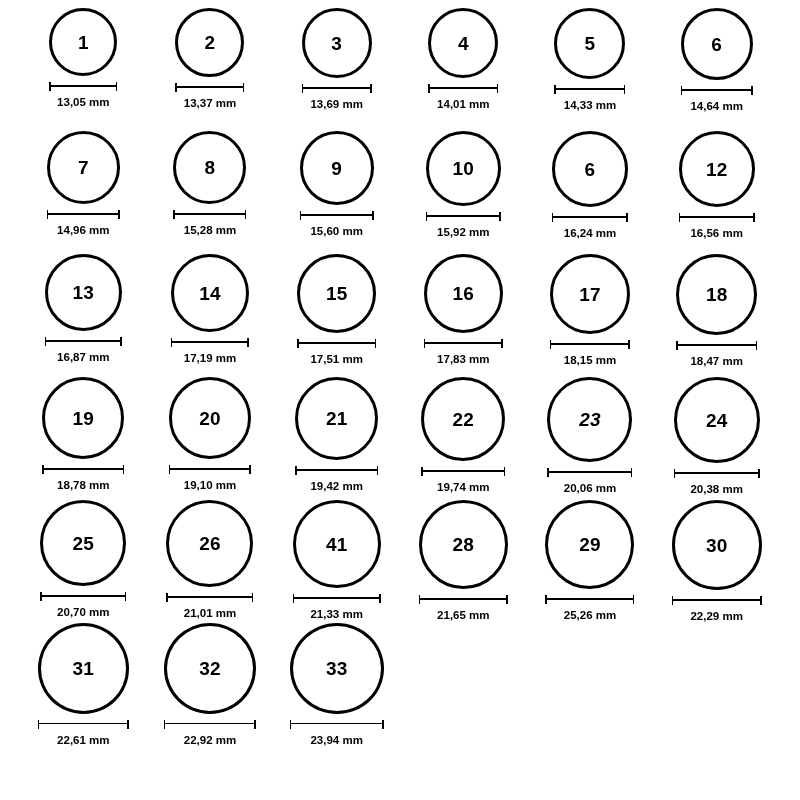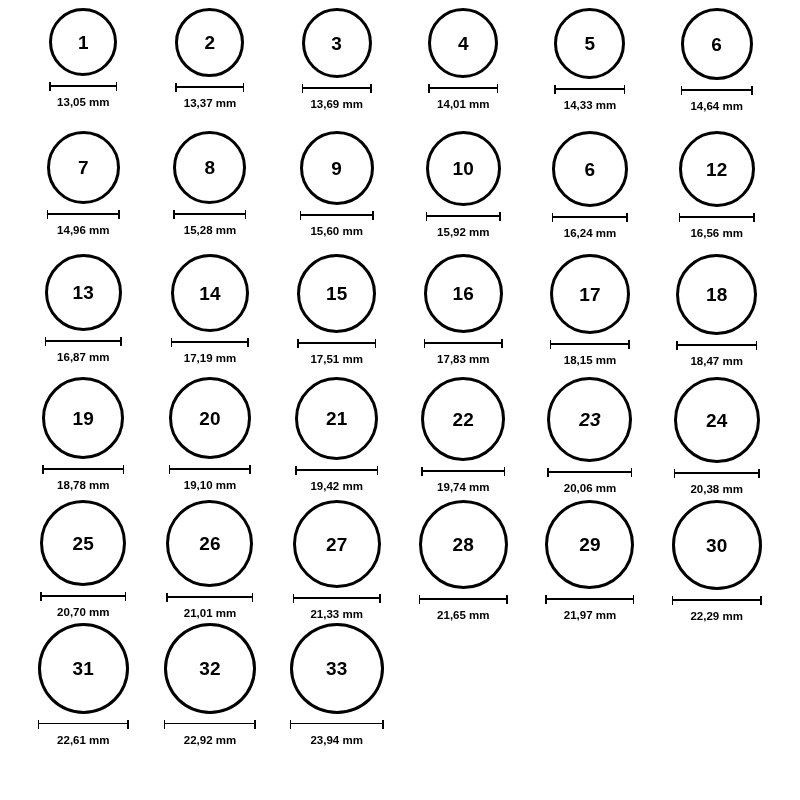--- a/index.html
+++ b/index.html
@@ -370,21 +370,21 @@
         </div>
         <div class="ring-measure" style="width: 87px;">
           <div class="bar"></div>
           <div class="cap-left"></div>
           <div class="cap-right"></div>
         </div>
         <div class="ring-label">21,01 mm</div>
       </div>
       <div class="ring-cell">
         <div class="ring-circle" style="width: 88px; height: 88px;">
-          <span class="ring-number">27</span>
+          <span class="ring-number">41</span>
         </div>
         <div class="ring-measure" style="width: 88px;">
           <div class="bar"></div>
           <div class="cap-left"></div>
           <div class="cap-right"></div>
         </div>
         <div class="ring-label">21,33 mm</div>
       </div>
       <div class="ring-cell">
         <div class="ring-circle" style="width: 89px; height: 89px;">
@@ -399,21 +399,21 @@
       </div>
       <div class="ring-cell">
         <div class="ring-circle" style="width: 89px; height: 89px;">
           <span class="ring-number">29</span>
         </div>
         <div class="ring-measure" style="width: 89px;">
           <div class="bar"></div>
           <div class="cap-left"></div>
           <div class="cap-right"></div>
         </div>
-        <div class="ring-label">21,97 mm</div>
+        <div class="ring-label">25,26 mm</div>
       </div>
       <div class="ring-cell">
         <div class="ring-circle" style="width: 90px; height: 90px;">
           <span class="ring-number">30</span>
         </div>
         <div class="ring-measure" style="width: 90px;">
           <div class="bar"></div>
           <div class="cap-left"></div>
           <div class="cap-right"></div>
         </div>

